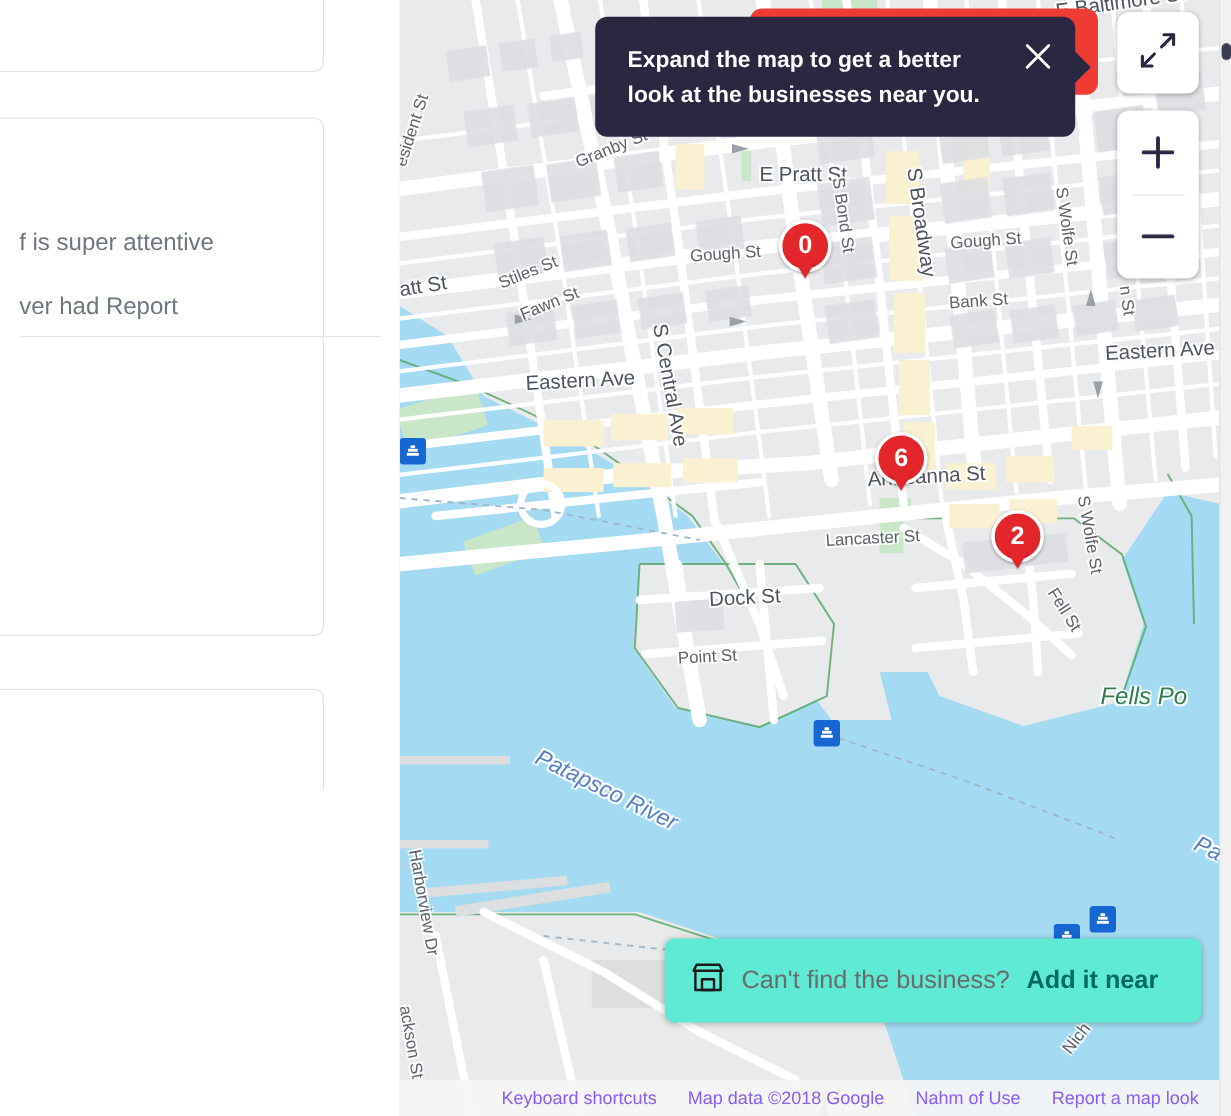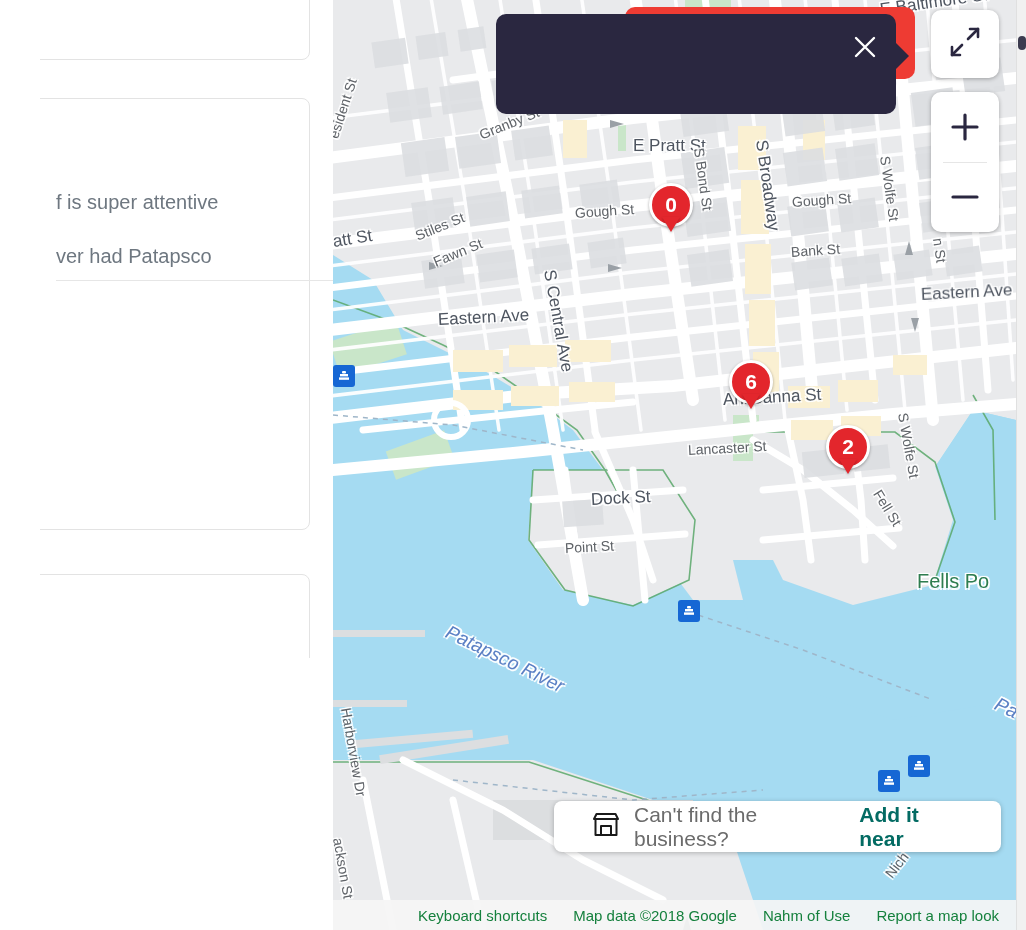--- a/index.html
+++ b/index.html
@@ -11,21 +11,20 @@
     font-family: "Liberation Sans", sans-serif;
   }
   #root { position: relative; width: 1026px; height: 930px; background:#fff; }
 
   
   #left-panel {
     position: absolute; left: 0; top: 0;
     width: 333px; height: 658px;
     background: #ffffff;
     overflow: hidden;
-    margin-left: 40px;
   }
   .result-card {
     position: absolute;
     left: -62px;
     width: 332px;
     background: #ffffff;
     border: 1px solid #e3e3e3;
     border-radius: 8px;
   }
   #card-1 { top: -62px;  height: 122px; }
@@ -172,26 +171,26 @@
     display:flex; align-items:center; justify-content:center;
     cursor:pointer;
     color:#2a2740;
   }
   #zoom-sep { width: 44px; height: 1px; background:#e6e6e6; }
 
   
   #add-bar {
     position:absolute;
     left: 221px; bottom: 78px;
-    width: 447px; height: 51px;
-    background:#ffffff;
+    width: 447px; height: 70px;
+    background:#5eead4;
     border-radius: 8px;
     box-shadow: 0 1px 5px rgba(0,0,0,.25);
     display:flex; align-items:center;
-    padding: 0 38px;
+    padding: 0 22px;
     gap: 14px;
   }
   #add-bar-text { font-size: 21px; color:#6b6b6b; }
   #add-bar-link { font-size: 21px; color:#036b63; font-weight:bold; text-decoration:none; cursor:pointer; }
 
   
   #google-watermark {
     position:absolute;
     left: 14px; bottom: 22px;
     font-size: 34px;
@@ -205,21 +204,21 @@
     left: 0; bottom: 0;
     width: 683px; height: 30px;
     background: rgba(245,245,245,.92);
     display:flex; align-items:center;
     justify-content: flex-end;
     gap: 0;
     padding-right: 4px;
   }
   #map-footer .fitem {
     font-size: 15px;
-    color: #15803d;
+    color: #8b5cf6;
     padding: 0 13px;
     white-space: nowrap;
     cursor: pointer;
   }
 
   
   #page-scrollbar {
     position:absolute;
     right: 0; top: 0;
     width: 10px; height: 930px;
@@ -242,21 +241,21 @@
   <div id="left-panel">
 
     <div class="result-card" id="card-1"></div>
 
     <div class="result-card" id="card-2"></div>
     <div class="card-text" id="card2-review">f is super attentive</div>
     <div class="card-divider" id="card2-divider"></div>
 
     <div class="result-card" id="card-3"></div>
     <div class="card-text" id="card3-review">
-        <div>ver had Patapsco</div>
+        <div>ver had Report</div>
       </div>
   </div>
 
   <div id="map">
     <svg id="map-canvas" viewBox="0 0 683 930" preserveAspectRatio="none">
       <defs>
         <g id="defs-empty"></g>
       </defs>
 
       <rect x="0" y="0" width="683" height="930" fill="#e9eaec"></rect>
@@ -466,21 +465,21 @@
         <div class="mlabel" style="left: 570px; top: 405px; transform: rotate(80deg); transform-origin: left center;">S Wolfe St</div>
         <div class="mlabel" style="left: 355px; top: 442px; transform: rotate(-3deg); transform-origin: left center;">Lancaster St</div>
         <div class="mlabel" style="left: 544px; top: 483px; transform: rotate(58deg); transform-origin: left center;">Fell St</div>
         <div class="mlabel big" style="left: 258px; top: 490px; transform: rotate(-3deg); transform-origin: left center;">Dock St</div>
         <div class="mlabel" style="left: 232px; top: 540px; transform: rotate(-3deg); transform-origin: left center;">Point St</div>
         <div class="mlabel" style="left: 13px; top: 700px; transform: rotate(80deg); transform-origin: left center;">Harborview Dr</div>
         <div class="mlabel" style="left: 5px; top: 830px; transform: rotate(80deg); transform-origin: left center;">ackson St</div>
         <div class="mlabel" style="left: 555px; top: 868px; transform: rotate(-52deg); transform-origin: left center;">Nich</div>
       </div>
     <div id="place-labels">
-        <div class="mlabel park" style="left: 584px; top: 570px;">Fells Po</div>
+        <div class="mlabel park" style="left: 584px; top: 570px; font-style: italic;">Fells Po</div>
       </div>
     <div id="water-labels">
         <div class="mlabel water" style="left: 114px; top: 620px; transform: rotate(26deg); transform-origin: left center;">Patapsco River</div>
         <div class="mlabel water" style="left: 663px; top: 692px; transform: rotate(26deg); transform-origin: left center;">Pa</div>
       </div>
     <div id="transit-icons">
         <div class="ferry" style="left: 0px; top: 365px;">
           <svg width="14" height="14" viewBox="0 0 14 14">
             <g fill="#ffffff">
               <rect x="5" y="2" width="4" height="2.6" rx="1"></rect>
@@ -520,20 +519,21 @@
 
     <div id="markers">
         <div class="marker" style="left: 316px; top: 183px;">0</div>
         <div class="marker" style="left: 396px; top: 360px;">6</div>
         <div class="marker" style="left: 493px; top: 425px;">2</div>
       </div>
 
     <div id="red-banner"></div>
 
     <div id="tooltip">
+      <div id="tooltip-text">Expand the map to get a better look at the businesses near you.</div>
       <div id="tooltip-close">
         <svg width="26" height="26" viewBox="0 0 26 26">
           <path d="M4 4 L22 22 M22 4 L4 22" stroke="#ffffff" stroke-width="2.4" stroke-linecap="round"></path>
         </svg>
       </div>
     </div>
 
     <div class="ctl" id="ctl-expand">
       <span>
         <svg width="36" height="36" viewBox="0 0 36 36">

